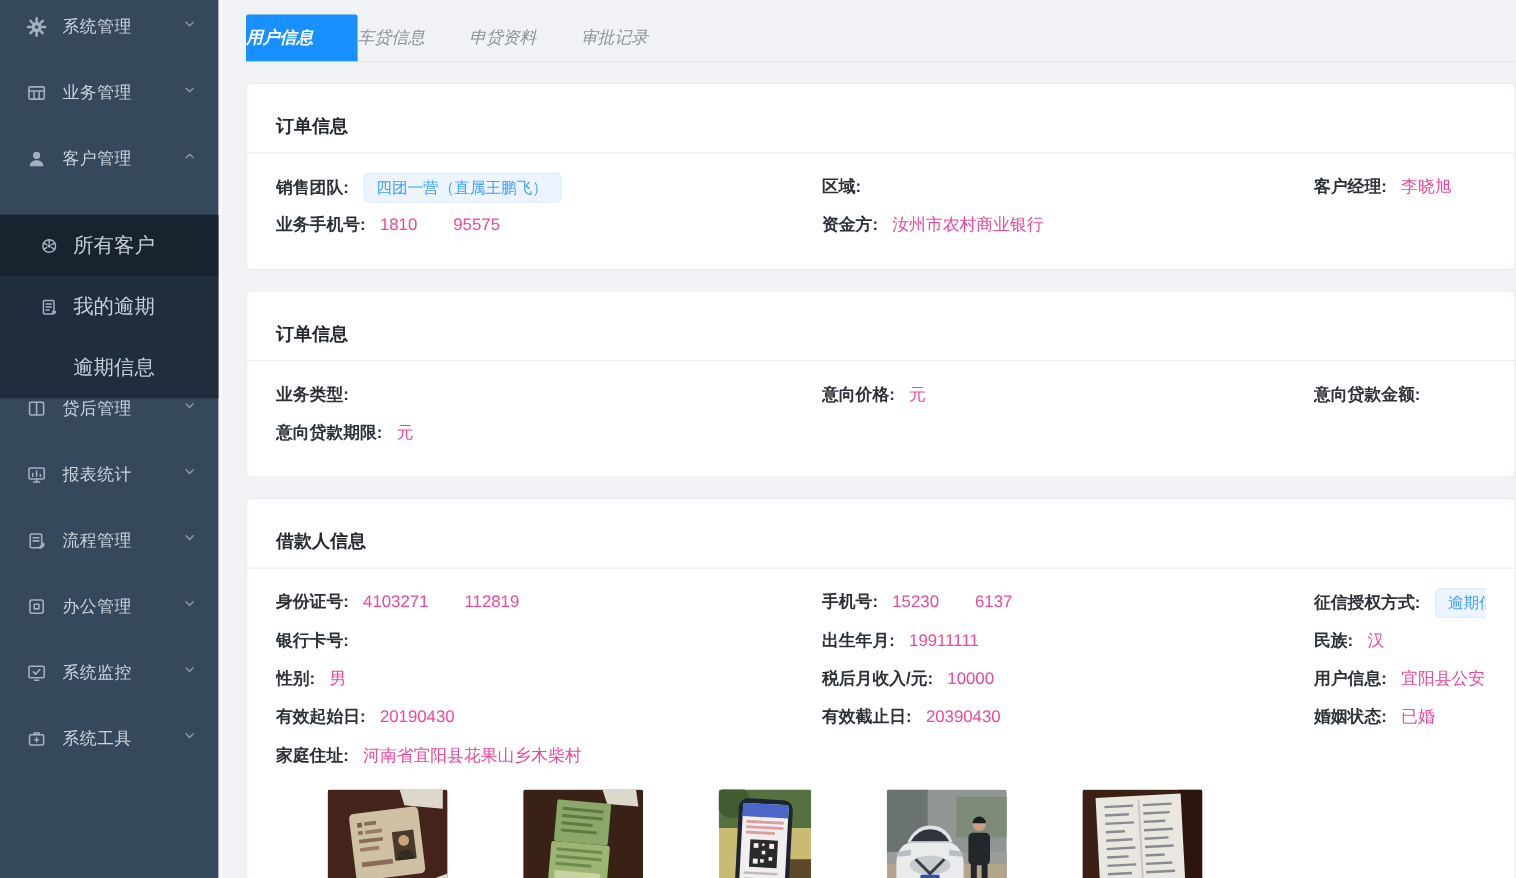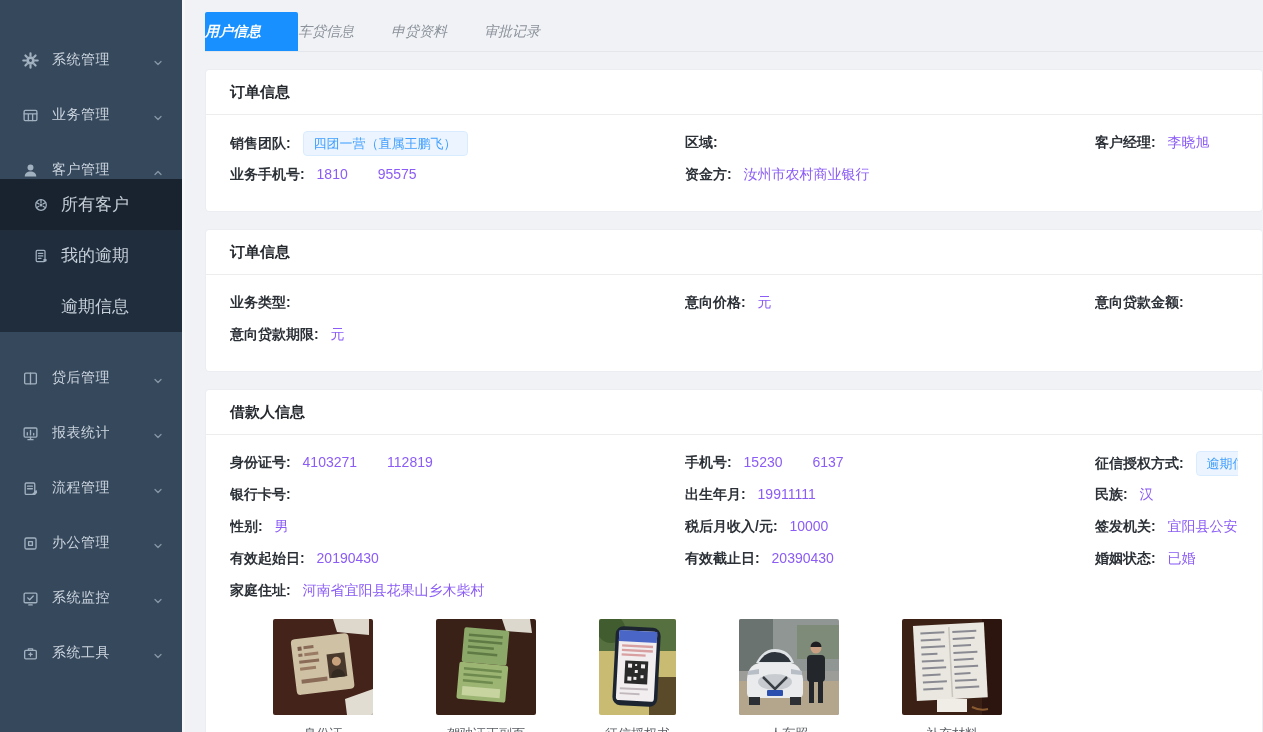--- a/index.html
+++ b/index.html
@@ -2,21 +2,21 @@
 <html><head>
 <meta charset="utf-8">
 <style>
   * { margin:0; padding:0; box-sizing:border-box; }
   html,body { width:1263px; height:732px; overflow:hidden; }
   body { display:flex; font-family:"Liberation Sans","DejaVu Sans",sans-serif; background:#f0f2f5; }
 
   
   .sidebar { width:185px; min-width:185px; height:732px; background:#36485c; padding-top:14px;
              border-right:3px solid #f5f7f9; display:flex; flex-direction:column; }
-  .side-item { height:55px; display:flex; align-items:flex-end; padding:0 18px 0 22px;
+  .side-item { height:55px; display:flex; align-items:flex-start; padding:0 18px 0 22px;
                color:#ccd5df; font-size:14px; cursor:pointer; position:relative; }
   .side-item .sicon { width:17px; height:17px; margin-right:13px; display:inline-flex; }
   .side-item .slabel { flex:1; letter-spacing:.5px; }
   .chev { width:12px; height:12px; display:inline-flex; opacity:.75; }
   .submenu { background:#1f2d3d; }
   .sub-item { height:51px; display:flex; align-items:center; padding-left:33px;
               color:#c6cfd9; font-size:17px; cursor:pointer; }
   .sub-item .sicon { width:16px; height:16px; margin-right:12px; display:inline-flex; }
   .sub-item.active { background:rgba(0,0,0,.22); }
   .sub-item.noicon { padding-left:61px; }
@@ -25,27 +25,27 @@
 
   
   .main { flex:1; padding:12px 0 0 20px; overflow:hidden; }
   .tabbar { display:flex; border-bottom:1px solid #e3e6ea; }
   .tab { width:93px; height:39px; line-height:39px; text-align:left; font-size:14px;
          color:#8b929b; cursor:pointer;font-style:italic; }
   .tab.active { background:#1890ff; color:#fff; font-weight:700; border-radius:2px 2px 0 0; }
 
   .card { background:#fff; border:1px solid #ebedf0; border-radius:4px; margin:17px 0 0 0; }
   .card:first-of-type { margin-top:17px; }
-  .card-title { padding:13px 24px 12px; font-size:15px; font-weight:700; color:#25292e;
+  .card-title { padding:26px 24px 12px; font-size:15px; font-weight:700; color:#25292e;
                 border-bottom:1px solid #ededee; }
   .card-body { padding:12px 24px 20px; }
   .grid { display:grid; grid-template-columns:455px 410px 1fr; grid-auto-rows:32px; align-items:center; }
   .cell { font-size:14px; white-space:nowrap; overflow:hidden; }
   .lbl { font-weight:700; color:#2c3137; margin-right:8px; }
-  .val { color:#8b5cf6; }
+  .val { color:#ec4899; }
   .mask { display:inline-block; width:30px; height:13px; background:#fff; vertical-align:middle; }
   .tag { display:inline-block; background:#ecf5ff; border:1px solid #d9ecff; color:#409eff;
          border-radius:4px; padding:3px 10px; font-size:13px; line-height:17px; cursor:pointer; }
 
   
   .photos { display:flex; margin:12px 0 0 43px; gap:63px; }
   .photo { text-align:center; }
   .thumb { height:96px; border-radius:2px; overflow:hidden; display:block; cursor:pointer; }
   .caption { margin-top:10px; font-size:13px; color:#5b6066; }
 </style>
@@ -315,21 +315,21 @@
         <div class="cell">
           <span class="lbl">性别:</span>
           <span class="val">男</span>
         </div>
         <div class="cell">
           <span class="lbl">税后月收入/元:</span>
           <span class="val">10000</span>
         </div>
 
         <div class="cell">
-          <span class="lbl">签发机关:</span>
+          <span class="lbl">用户信息:</span>
           <span class="val">宜阳县公安局</span>
         </div>
         <div class="cell">
           <span class="lbl">有效起始日:</span>
           <span class="val">20190430</span>
         </div>
         <div class="cell">
           <span class="lbl">有效截止日:</span>
           <span class="val">20390430</span>
         </div>

